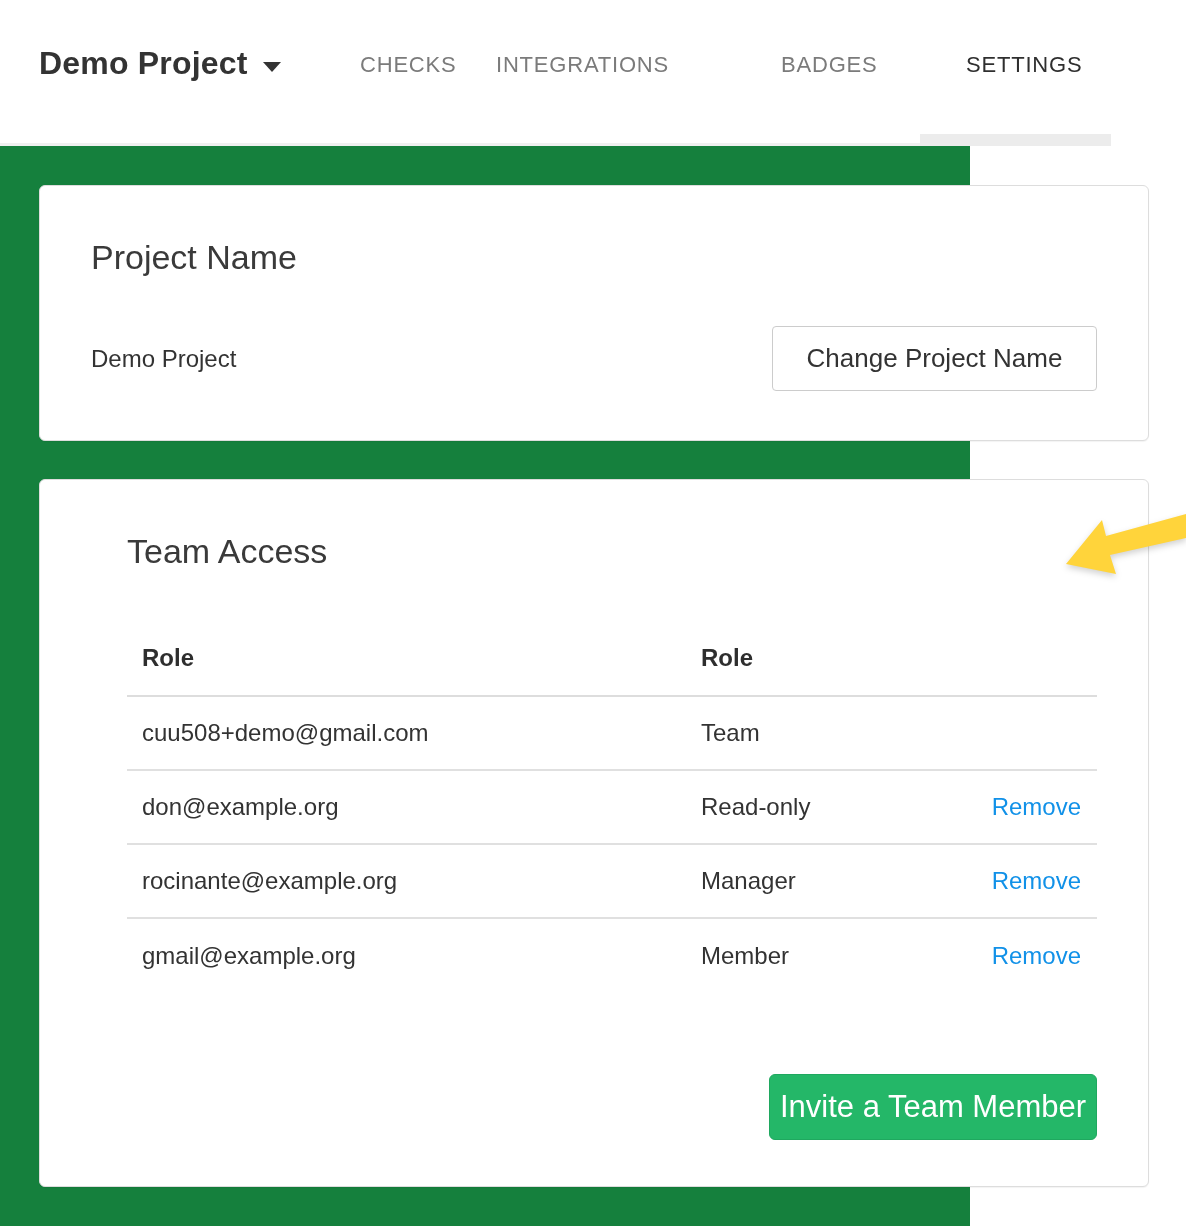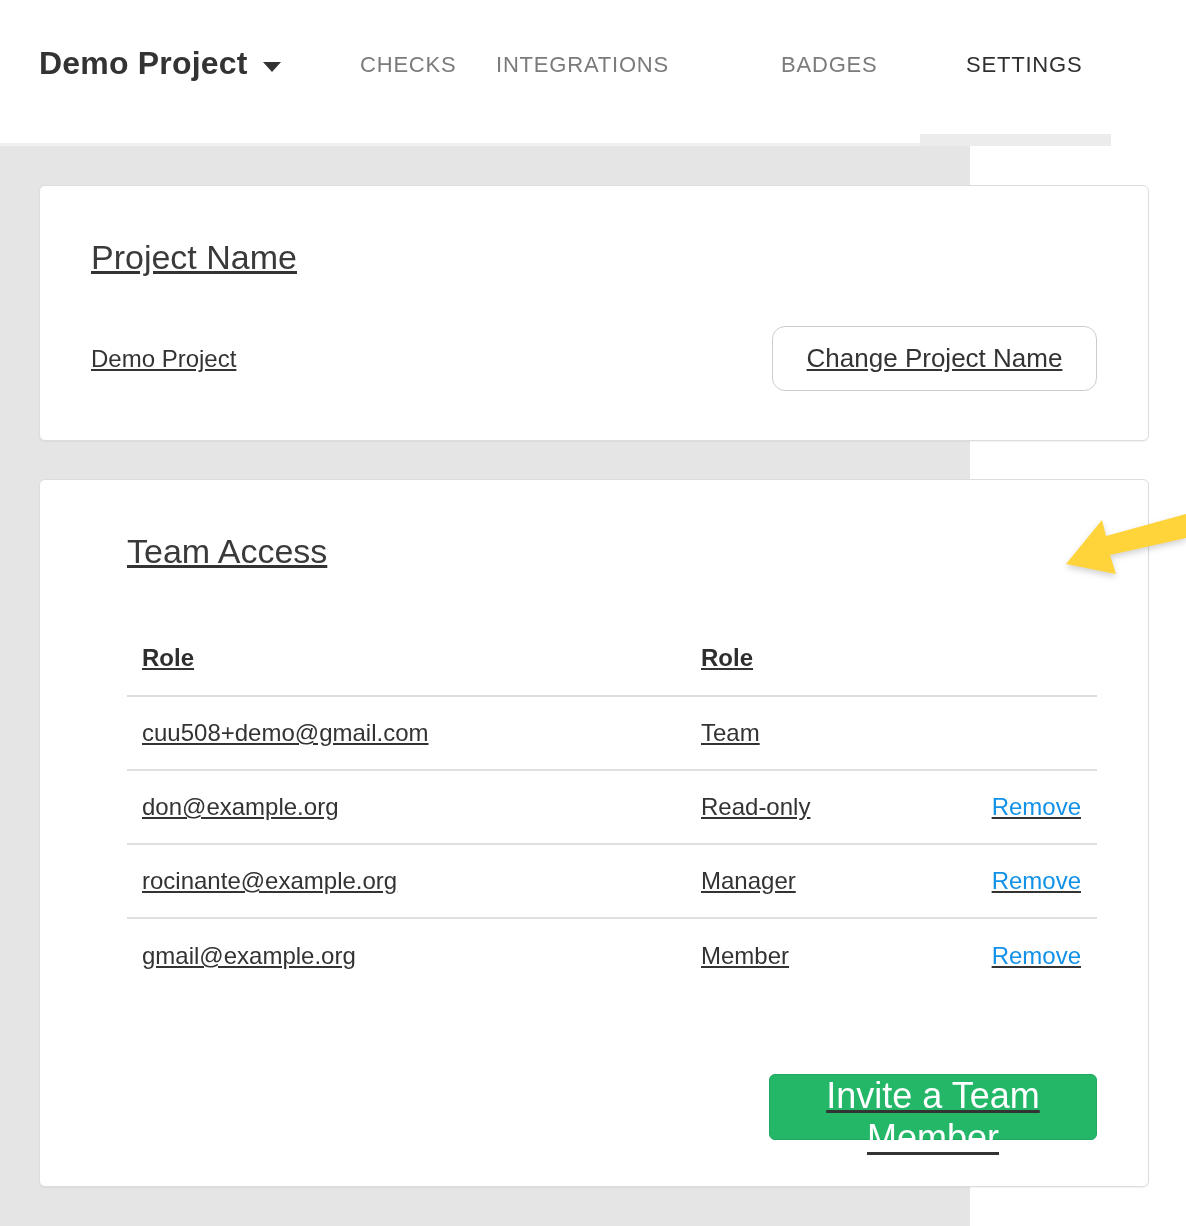--- a/index.html
+++ b/index.html
@@ -1,18 +1,18 @@
 <!DOCTYPE html>
 <html><head>
 <meta charset="utf-8">
 <style>
   * { margin: 0; padding: 0; box-sizing: border-box; }
   html, body { width: 1186px; height: 1226px; background: #ffffff; overflow: hidden; }
   body { font-family: "Liberation Sans", sans-serif; color: #333; }
-  .page { position: relative; width: 970px; height: 1226px; background: #e5e5e5; text-decoration: underline; }
+  .page { position: relative; width: 970px; height: 1226px; background: #15803d; }
 
   
   header { position: relative; height: 146px; border-bottom: 3px solid #f0f0f0; background: #fff; }
   .brand { position: absolute; left: 39px; top: 45px; display: flex; align-items: center; cursor: pointer; }
   .brand-label { font-size: 32px; font-weight: bold; color: #333; letter-spacing: 0.2px; }
   .caret { display: inline-block; width: 0; height: 0; margin-left: 15px; margin-top: 6px;
            border-left: 9px solid transparent; border-right: 9px solid transparent;
            border-top: 10px solid #333; }
   .tab { position: absolute; top: 52px; font-size: 22px; letter-spacing: 0.8px;
          color: #7b7b7b; text-decoration: none; cursor: pointer; }
@@ -22,38 +22,38 @@
 
   
   .card { margin-left: 39px; width: 1110px; background: #fff; border: 1px solid #ddd;
           border-radius: 6px; box-shadow: 0 1px 1px rgba(0,0,0,0.05); }
   .card h2 { margin: 51px 0 0 51px; font-size: 34px; font-weight: 400; color: #3a3a3a; line-height: 40px; }
   .card-project { margin-top: 39px; height: 256px; }
   .card-project .card-row { display: flex; justify-content: space-between; align-items: center;
                             margin: 49px 51px 0 51px; }
   .project-name-value { font-size: 24px; color: #333; }
   .btn-outline { width: 325px; height: 65px; background: #fff; border: 1px solid #ccc;
-                 border-radius: 13px; font-family: inherit; font-size: 26px; color: #333; cursor: pointer; }
+                 border-radius: 4px; font-family: inherit; font-size: 26px; color: #333; cursor: pointer; }
 
   .card-team { position: relative; margin-top: 38px; height: 708px; padding-left: 36px; }
 
   
   .table { margin: 50px 51px 0 51px; font-size: 24px; }
   .trow, .thead { display: flex; align-items: center; }
   .thead { height: 76px; border-bottom: 2px solid #ddd; font-weight: bold; color: #2e2e2e; }
   .trow { height: 74px; border-bottom: 2px solid #e0e0e0; }
   .trow:last-child { border-bottom: none; }
   .cell-email { width: 574px; padding-left: 15px; }
   .cell-role  { flex: 1; }
   .cell-action { width: 130px; padding-right: 16px; text-align: right; }
   .remove-link { color: #1191e8; text-decoration: none; cursor: pointer; }
 
   .invite-wrap { display: flex; justify-content: flex-end; margin: 81px 51px 0 0; }
   .btn-green { width: 328px; height: 66px; background: #24b768; border: 1px solid #1fa85f;
-               border-radius: 6px; font-family: inherit; font-size: 36px; color: #fff; cursor: pointer; }
+               border-radius: 6px; font-family: inherit; font-size: 31px; color: #fff; cursor: pointer; }
 
   
   .annotation-arrow { position: absolute; left: 1046px; top: 498px; width: 140px; height: 85px;
                       z-index: 5; pointer-events: none; }
   .annotation-arrow svg { filter: drop-shadow(0 3px 3px rgba(0,0,0,0.18)); }
 </style>
 </head>
 <body>
 
 <div class="page">

